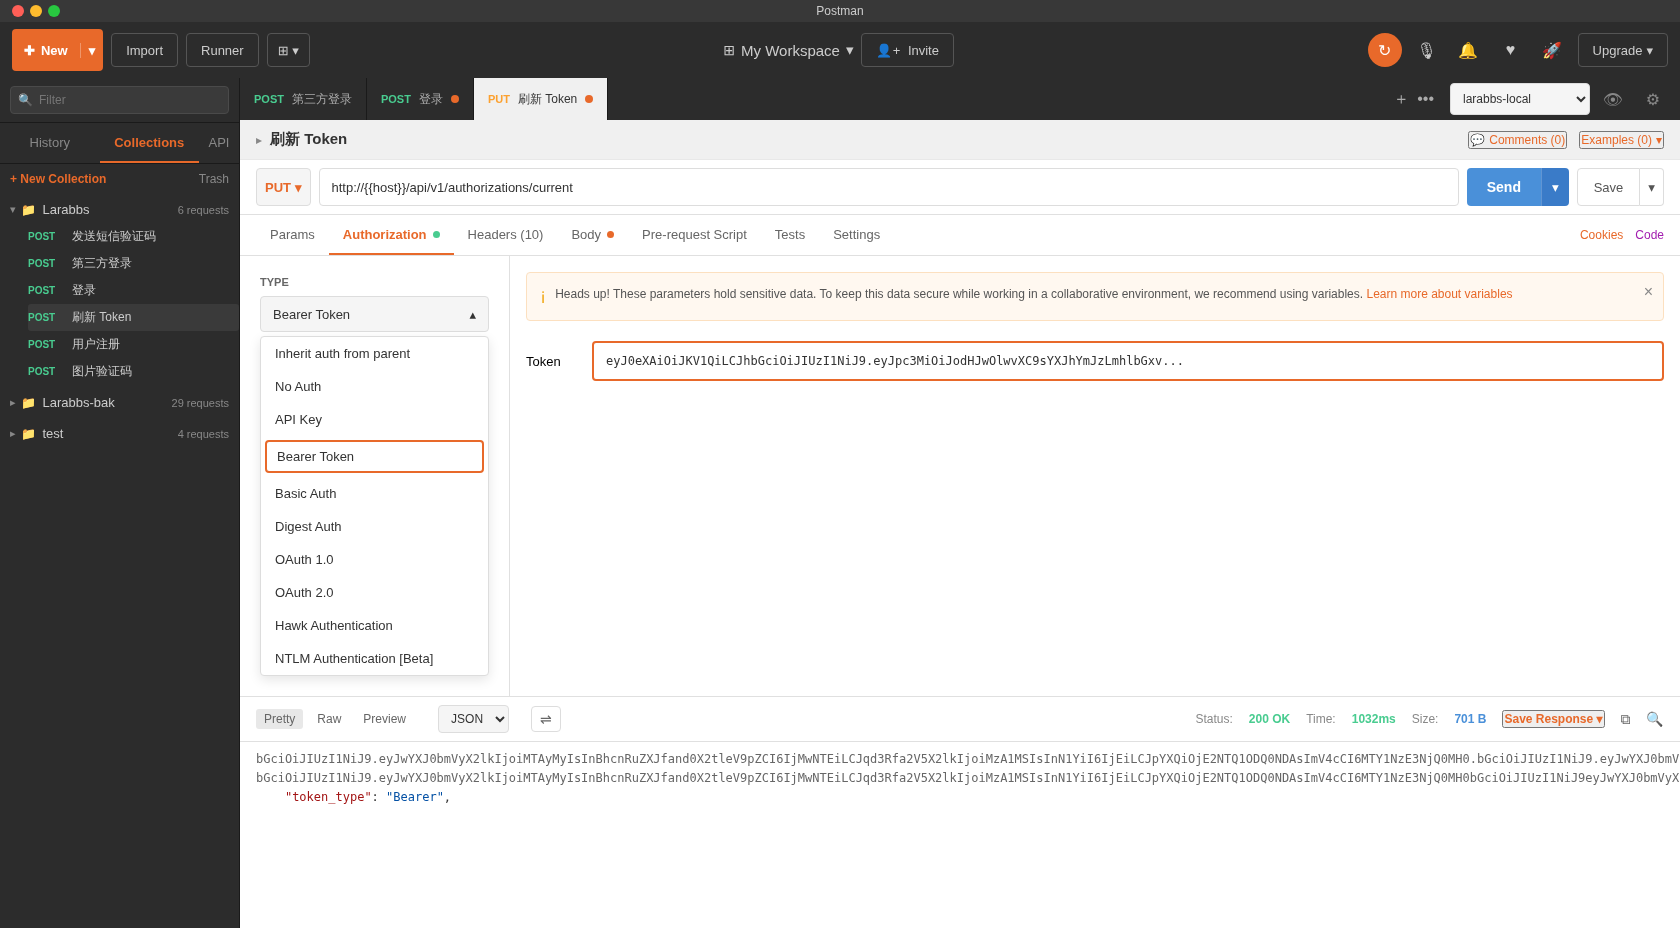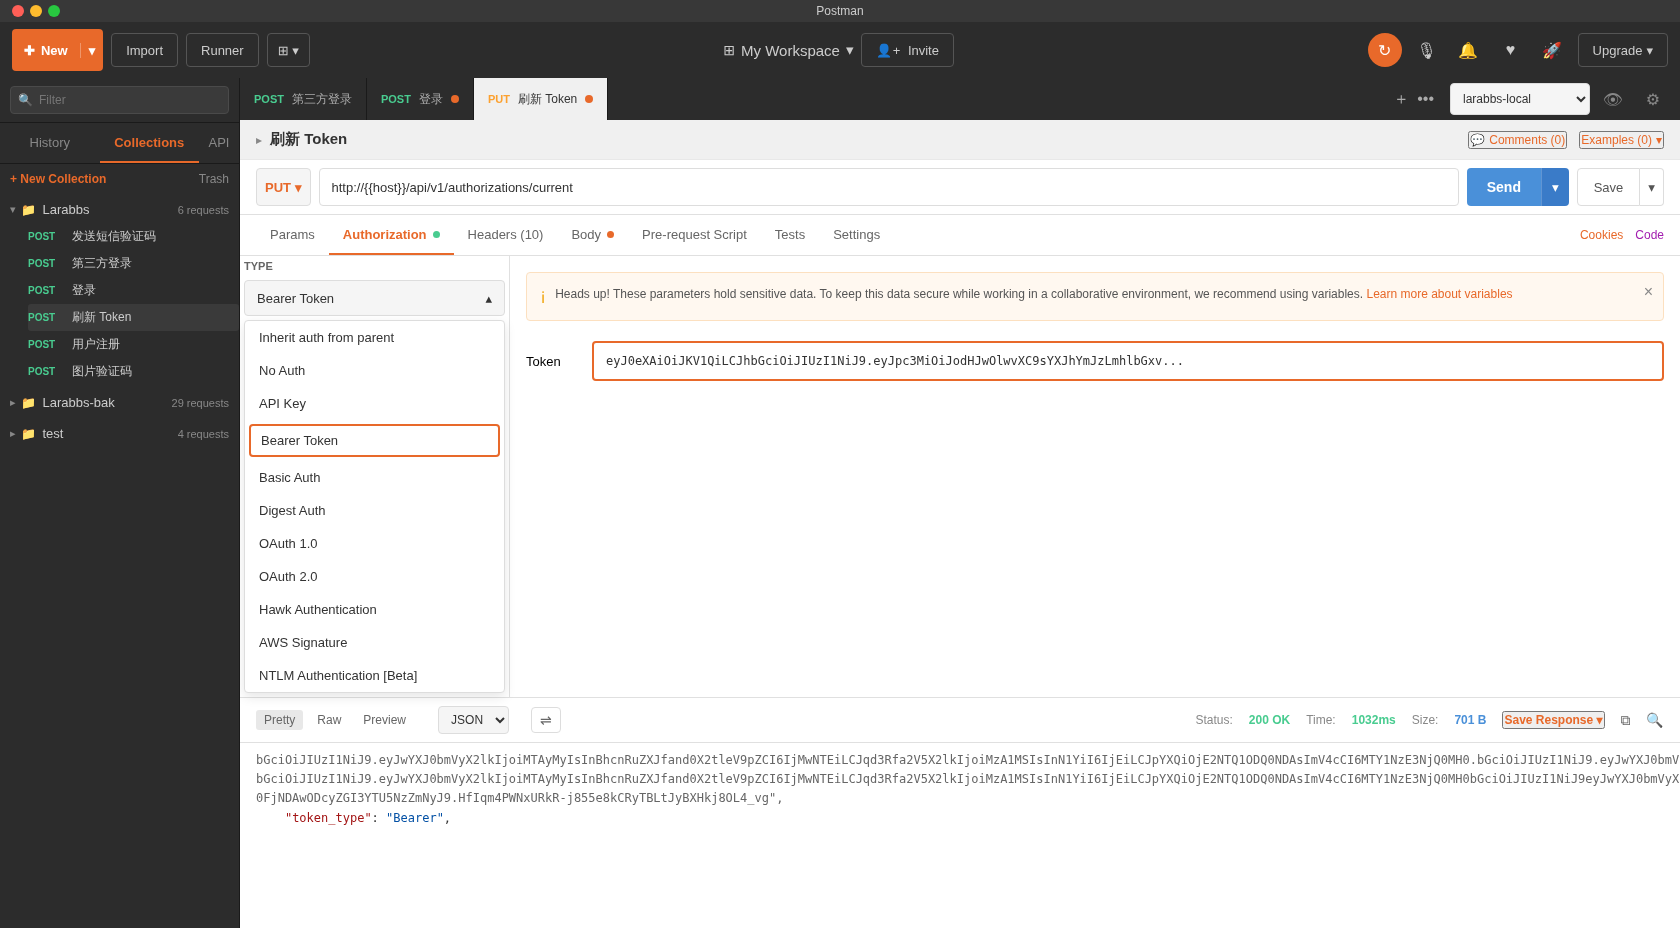--- a/index.html
+++ b/index.html
@@ -360,21 +360,21 @@
     
     .auth-panel {
       display: flex;
       background: #fff;
       flex: 1;
       position: relative;
     }
     .auth-left {
       width: 270px;
       border-right: 1px solid #e0e0e0;
-      padding: 4px;
+      padding: 20px;
       flex-shrink: 0;
     }
     .type-label { font-size: 11px; font-weight: 600; color: #666; text-transform: uppercase; margin-bottom: 8px; }
     .dropdown-selector {
       width: 100%;
       background: #f5f5f5;
       border: 1px solid #ddd;
       border-radius: 4px;
       height: 36px;
       padding: 0 12px;
@@ -721,21 +721,20 @@
         <div class="dropdown-list">
           <div class="dropdown-option">Inherit auth from parent</div>
           <div class="dropdown-option">No Auth</div>
           <div class="dropdown-option">API Key</div>
           <div class="dropdown-option selected">Bearer Token</div>
           <div class="dropdown-option">Basic Auth</div>
           <div class="dropdown-option">Digest Auth</div>
           <div class="dropdown-option">OAuth 1.0</div>
           <div class="dropdown-option">OAuth 2.0</div>
           <div class="dropdown-option">Hawk Authentication</div>
-          <div class="dropdown-option">AWS Signature</div>
           <div class="dropdown-option">NTLM Authentication [Beta]</div>
         </div>
       </div>
 
       <div class="auth-right">
         <div class="alert-box">
           <span class="alert-icon">ℹ</span>
           <span class="alert-text">
             Heads up! These parameters hold sensitive data. To keep this data secure while working in a collaborative environment, we recommend using variables. <span class="alert-link">Learn more about variables</span>
           </span>
@@ -770,20 +769,19 @@
             <span>Save Response</span>
             <span> ▾</span>
           </button>
           <button class="copy-btn">⧉</button>
           <button class="search-response-btn">🔍</button>
         </div>
       </div>
       <div class="json-viewer">
         <div style="color:#666">bGciOiJIUzI1NiJ9.eyJwYXJ0bmVyX2lkIjoiMTAyMyIsInBhcnRuZXJfand0X2tleV9pZCI6IjMwNTEiLCJqd3Rfa2V5X2lkIjoiMzA1MSIsInN1YiI6IjEiLCJpYXQiOjE2NTQ1ODQ0NDAsImV4cCI6MTY1NzE3NjQ0MH0.bGciOiJIUzI1NiJ9.eyJwYXJ0bmVyX2lkIjoiMTAyMyIsInBhcnRuZXJfand0X2tleV9pZCI6IjMwNTEiLCJqd3Rfa2V5X2lkIjoiMzA1MSIsInN1YiI6IjEiLCJpYXQiOjE2NTQ1ODQ0NDAsImV4cCI6MTY1NzE3NjQ0MH0</div>
         <div style="color:#666">bGciOiJIUzI1NiJ9.eyJwYXJ0bmVyX2lkIjoiMTAyMyIsInBhcnRuZXJfand0X2tleV9pZCI6IjMwNTEiLCJqd3Rfa2V5X2lkIjoiMzA1MSIsInN1YiI6IjEiLCJpYXQiOjE2NTQ1ODQ0NDAsImV4cCI6MTY1NzE3NjQ0MH0bGciOiJIUzI1NiJ9eyJwYXJ0bmVyX2lkIjoiMTAyMyIsInBhcnRuZXJfand0X2tleV9pZCI6IjMwNTEiLCJqd3Rfa2V5X2lkIjoiMzA1MSIsInN1YiI6IjEiLCJpYXQiOjE2NTQ1ODQ0NDAsImV4cCI6MTY1NzE3NjQ0MH0</div>
-        <div style="color:#666">0FjNDAwODcyZGI3YTU5NzZmNyJ9.HfIqm4PWNxURkR-j855e8kCRyTBLtJyBXHkj8OL4_vg",</div>
         <div>
           &nbsp;&nbsp;&nbsp;&nbsp;<span class="json-key">"token_type"</span>: <span class="json-string">"Bearer"</span>,
         </div>
       </div>
     </div>
   </div>
 </div>
 
 </body></html>

